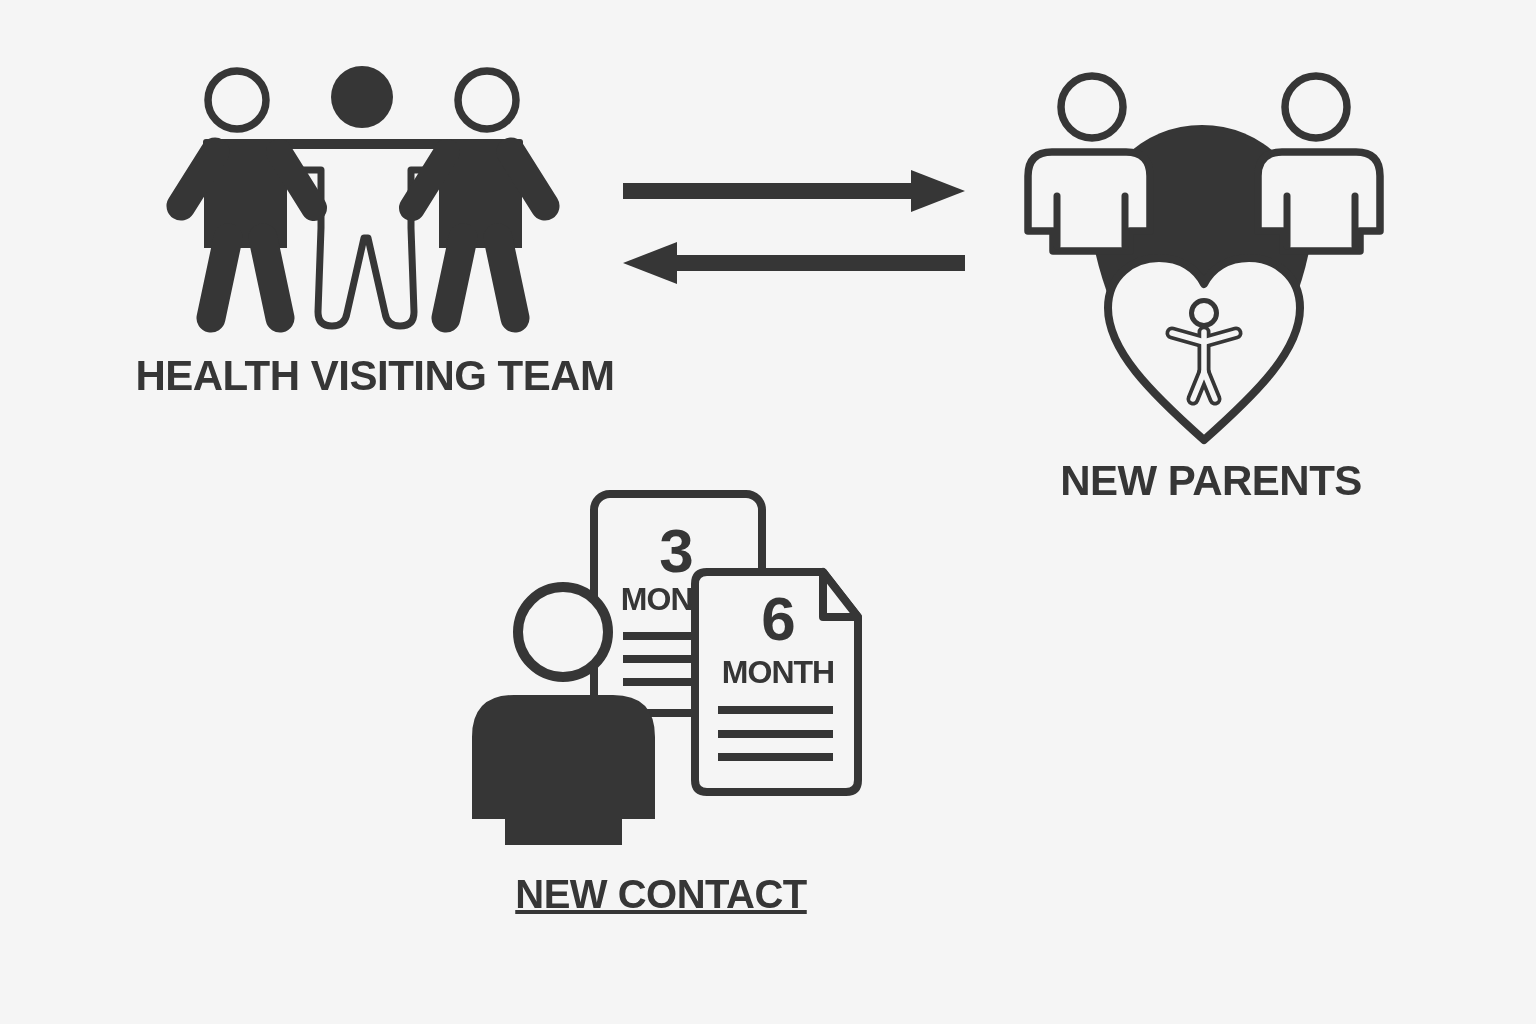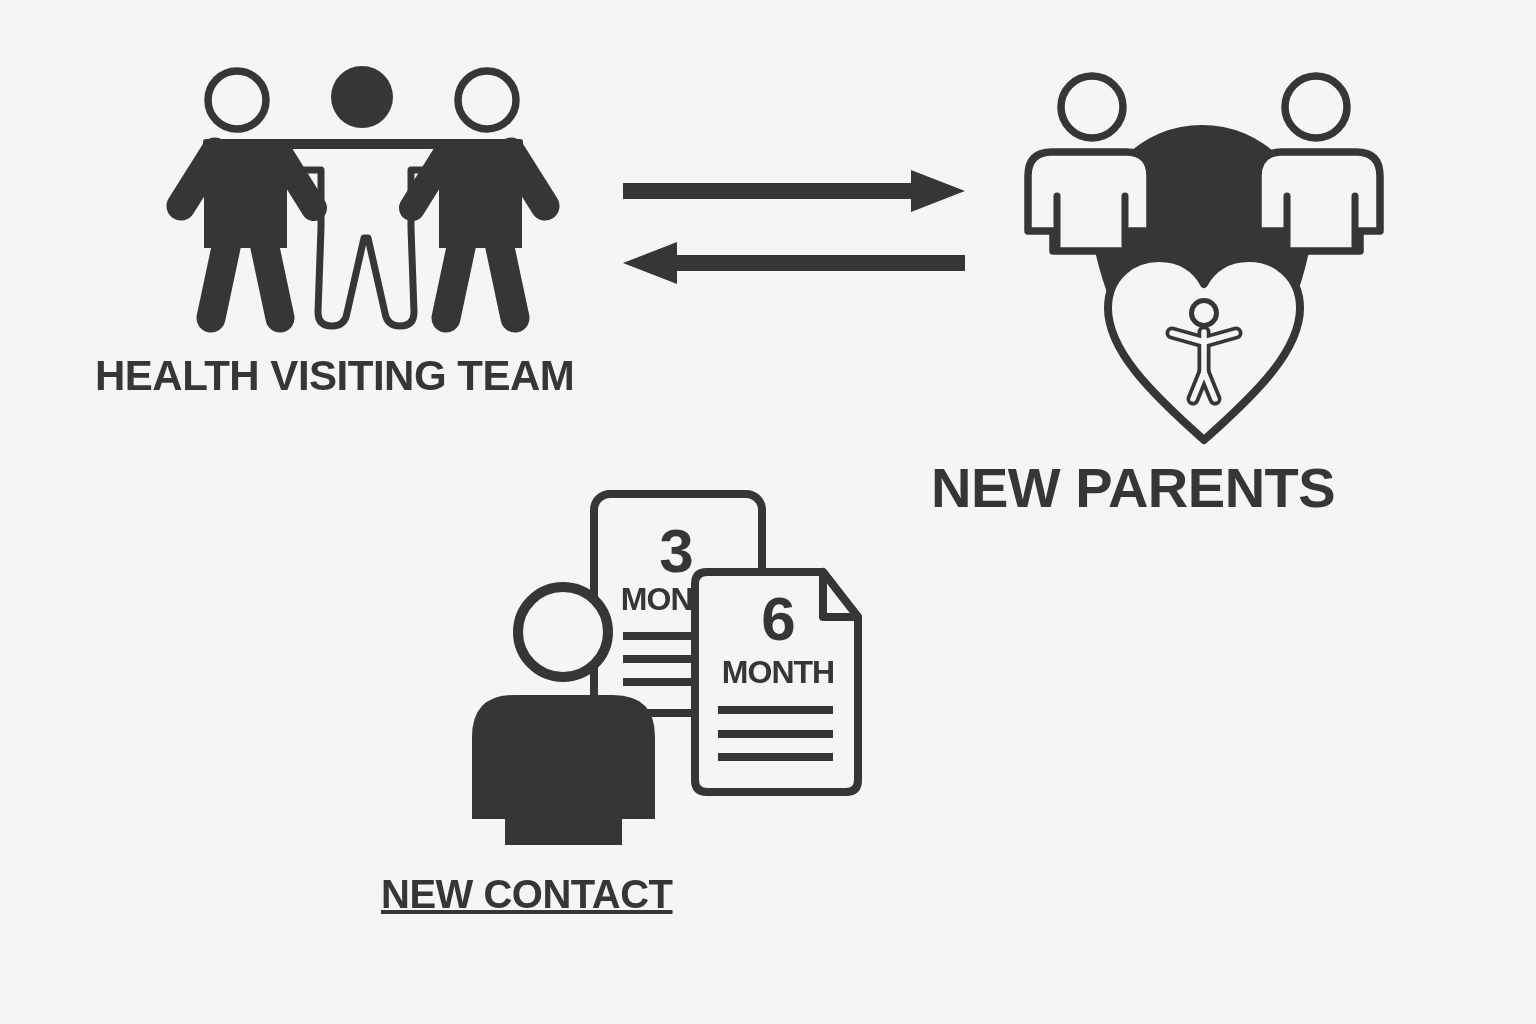--- a/index.html
+++ b/index.html
@@ -28,27 +28,27 @@
     fill:var(--ink);
     text-anchor:middle;
   }
   .doc-num  { font-size:62px; letter-spacing:-1px; }
   .doc-unit { font-size:32px; letter-spacing:-1px; }
 
   .label {
     position:absolute;
     font-weight:bold;
     color:var(--ink);
-    text-align:left;
+    text-align:center;
     letter-spacing:-0.5px;
     white-space:nowrap;
     line-height:1.05;
   }
   .label-health  { left:95px;  top:354px; width:560px; font-size:42px; }
-  .label-parents { left:931px; top:459px; width:560px; font-size:56px; }
+  .label-parents { left:931px; top:459px; width:560px; font-size:42px; }
   .label-contact { left:381px; top:869px; width:560px; font-size:40px; line-height:50px;text-decoration:underline; }
 </style>
 </head>
 <body>
 
 <div class="canvas">
 
   <svg width="1536" height="1024" viewBox="0 0 1536 1024">
 
     <g>

